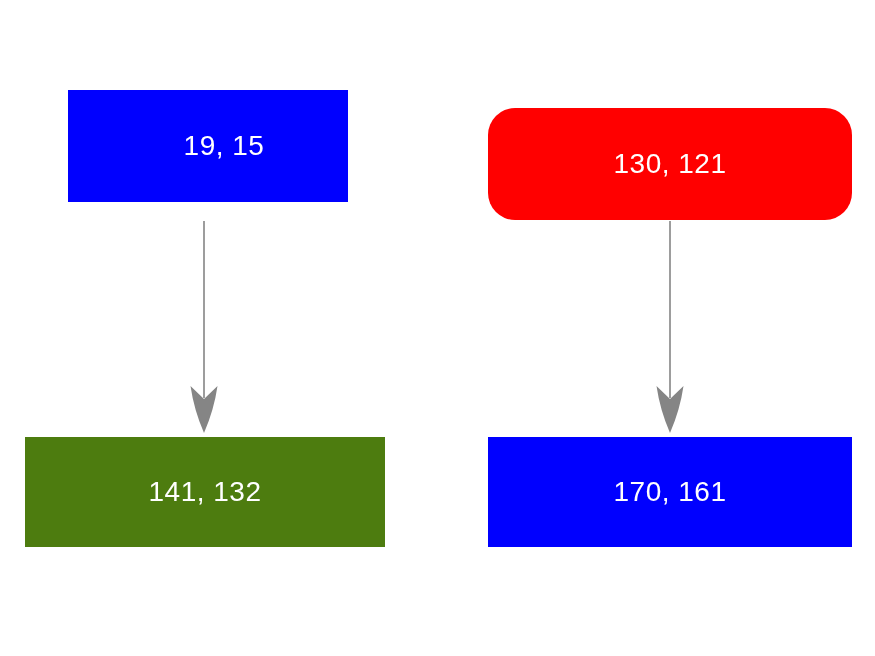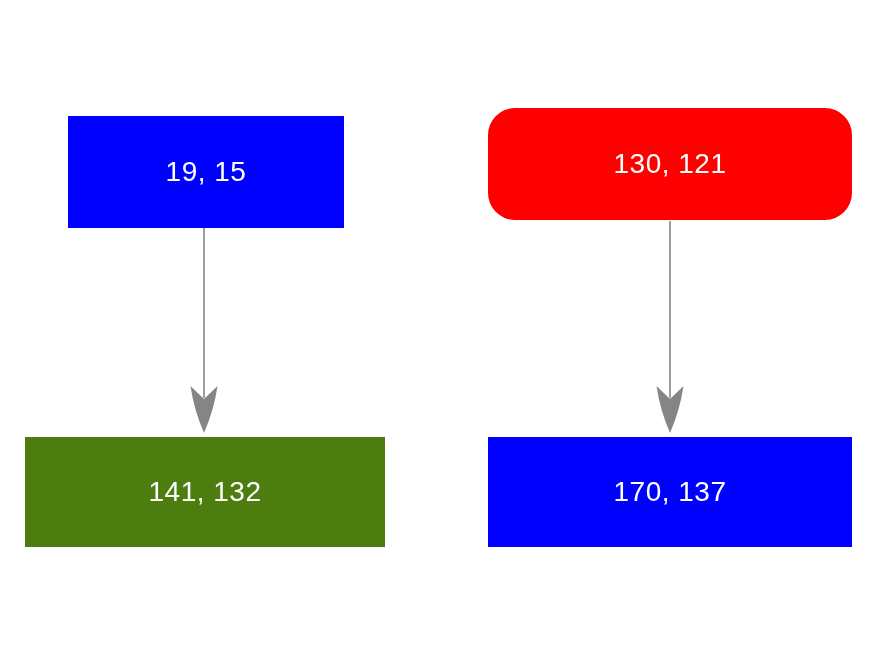--- a/index.html
+++ b/index.html
@@ -25,21 +25,21 @@
   }
   .node {
     position: absolute;
     display: flex;
     align-items: center;
     justify-content: center;
     font-size: 28px;
     line-height: 1;
     letter-spacing: 0.5px;
   }
-  .node-top-left     { left: 68px;  top: 116px; width: 276px; height: 112px; }
+  .node-top-left     { left: 68px;  top: 90px; width: 248px; height: 112px; padding-left: 32px; }
   .node-top-right    { left: 488px; top: 108px; width: 364px; height: 112px; border-radius: 27px; }
   .node-bottom-left  { left: 25px;  top: 437px; width: 360px; height: 110px; }
   .node-bottom-right { left: 488px; top: 437px; width: 364px; height: 110px; }
 </style>
 </head>
 <body>
 
 <div class="canvas">
 
   <svg class="arrows-layer" width="875" height="656" viewBox="0 0 875 656" xmlns="http://www.w3.org/2000/svg">
@@ -59,16 +59,16 @@
 
   <div class="node node-top-right" style="background: rgb(255, 0, 0); color: rgb(255, 255, 255);">
     <span>130, 121</span>
   </div>
 
   <div class="node node-bottom-left" style="background: #4d7c0f; color: rgb(255, 255, 255);">
     <span>141, 132</span>
   </div>
 
   <div class="node node-bottom-right" style="background: rgb(0, 0, 255); color: rgb(255, 255, 255);">
-    <span>170, 137</span>
+    <span>170, 161</span>
   </div>
 
 </div>
 
 </body></html>

